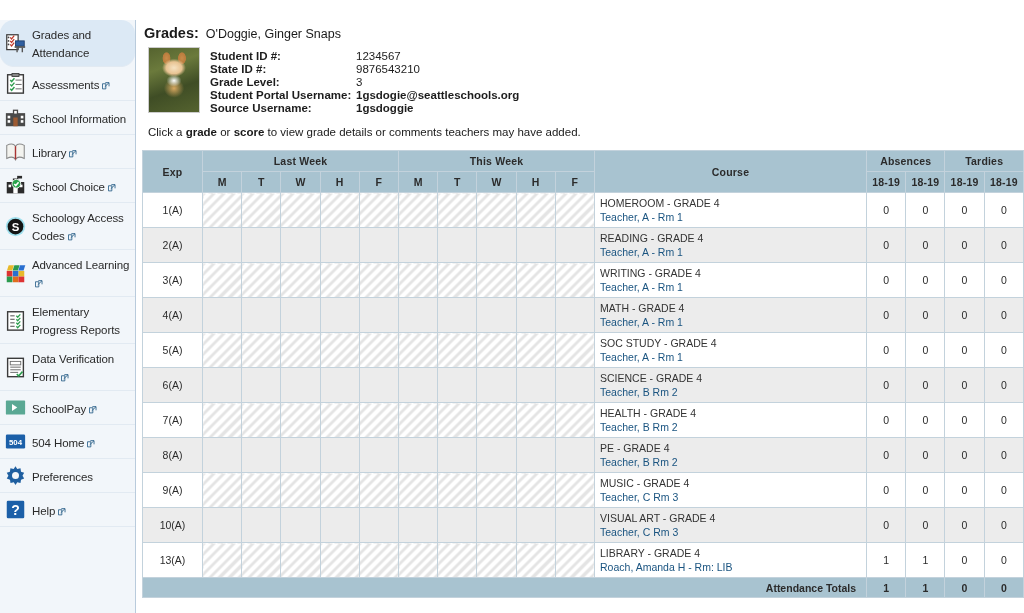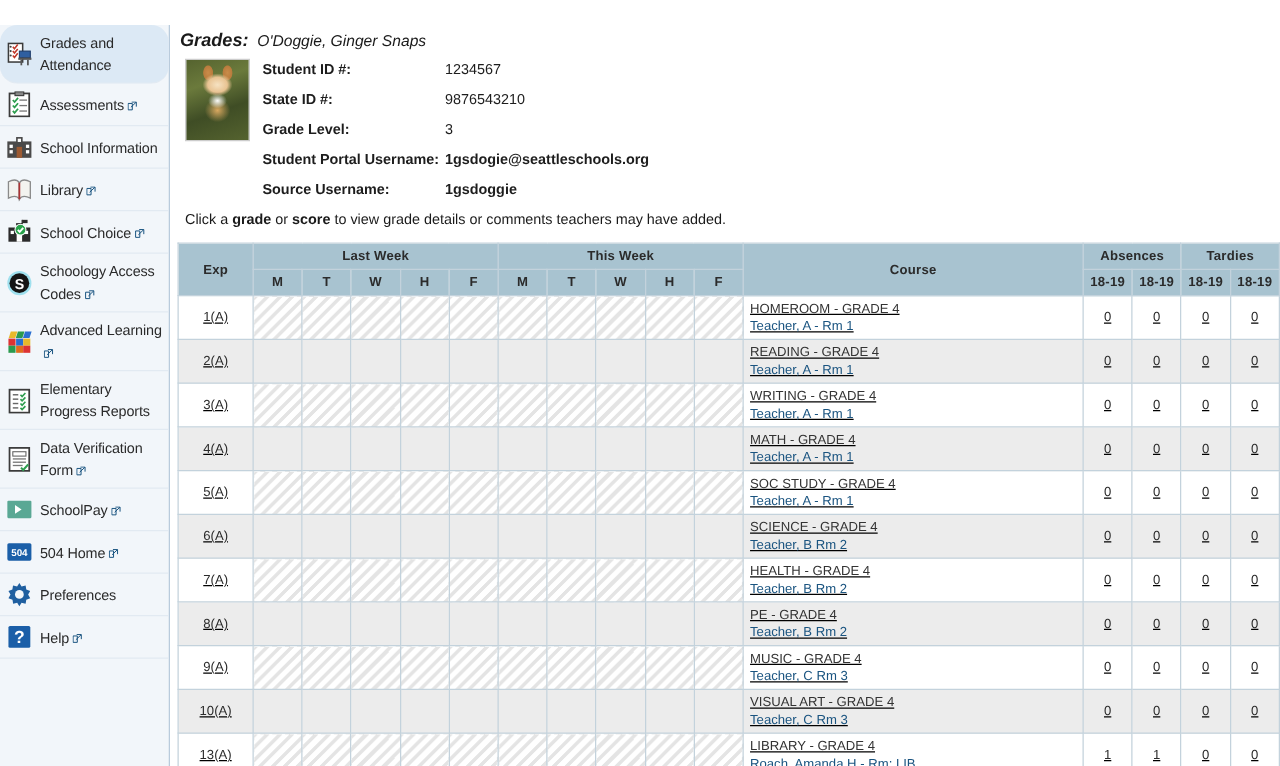--- a/index.html
+++ b/index.html
@@ -64,21 +64,20 @@
   
   #main {
     position: absolute; top: 20px; left: 136px;
     width: 888px; height: 593px;
     background: #ffffff;
     padding: 5px 0 0 6px;
   }
   #page-title-row {
     display: flex; align-items: baseline; gap: 7px;
     padding-left: 2px;
-    font-style: italic;
   }
   #page-title {
     font-size: 14.5px; font-weight: bold; color: #1a1a1a;
   }
   #student-name { font-size: 12.5px; color: #1a1a1a; }
 
   #student-block {
     display: flex; gap: 10px;
     margin-top: 6px; padding-left: 6px;
   }
@@ -91,21 +90,21 @@
       radial-gradient(ellipse 6px 9px at 66% 16%, #c98c4a 0%, #b97c3d 60%, rgba(0,0,0,0) 70%),
       radial-gradient(ellipse 4px 3px at 50% 40%, #2a2118 0%, rgba(42,33,24,0) 75%),
       radial-gradient(ellipse 10px 8px at 50% 51%, #fdfdfb 0%, rgba(253,253,251,0) 75%),
       radial-gradient(ellipse 13px 12px at 50% 63%, #d8a860 0%, rgba(216,168,96,0) 78%),
       linear-gradient(160deg, #55632f 0%, #6b7a3c 30%, #3f4d25 62%, #55632f 100%);
     flex: 0 0 52px;
   }
   #student-fields {
     display: grid;
     grid-template-columns: 146px auto;
-    row-gap: 12px;
+    row-gap: 1px;
     align-content: start;
     padding-top: 3px;
   }
   .sf-label { font-size: 11.5px; font-weight: bold; color: #1d1d1d; }
   .sf-value { font-size: 11.5px; color: #1d1d1d; }
   .sf-value.bold { font-weight: bold; }
 
   #instructions {
     margin-top: 11px; padding-left: 6px;
     font-size: 11.5px; color: #1a1a1a; line-height: 15px;
@@ -131,21 +130,21 @@
     font-size: 10.5px;
     text-align: center;
     padding: 4px 2px;
     letter-spacing: .2px;
   }
   th.exp-head { width: 60px; }
   th.daycol { width: 29px; font-weight: bold; }
   th.course-head { width: 272px; }
   th.numcol { width: 66px; }
 
-  tbody tr { height: 34px; text-decoration: underline; }
+  tbody tr { height: 34px; }
   tbody tr.alt td { background: #ececec; }
   td.exp-cell {
     text-align: center; font-size: 10.5px; color: #2b2b2b;
     background: #ffffff;
   }
   tr.alt td.exp-cell { background: #ececec; }
   td.hatch {
     background-image: repeating-linear-gradient(
       -45deg,
       #e4e4e4 0px, #e4e4e4 3px,

